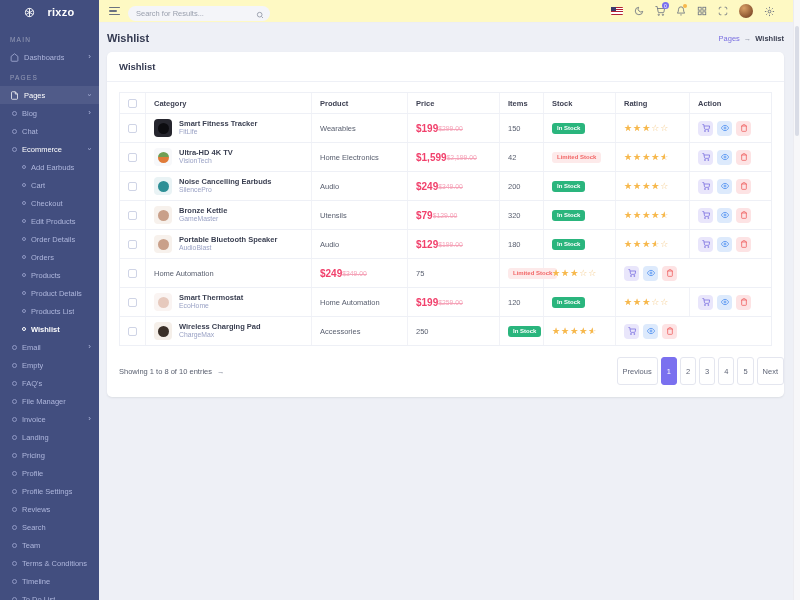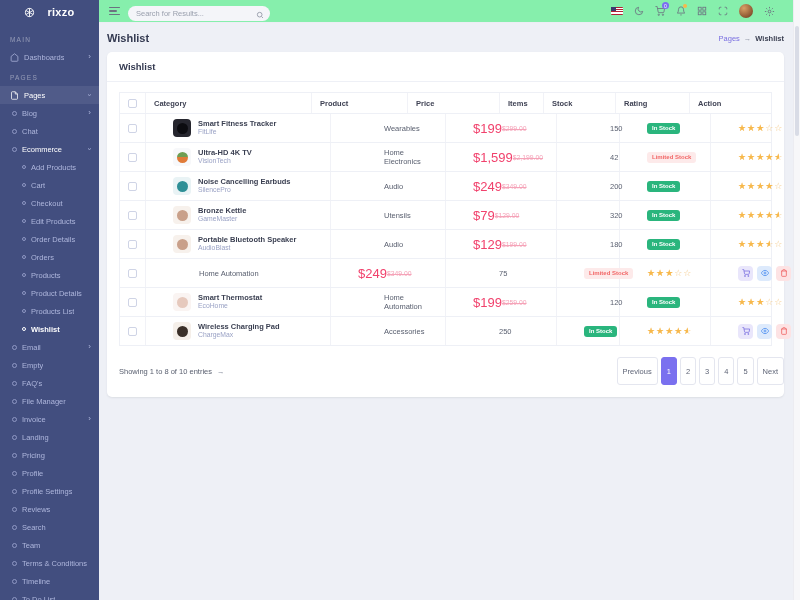--- a/index.html
+++ b/index.html
@@ -25,21 +25,21 @@
   .sb-item.act .sb-ico { color:#fff; }
   .sb-bullet { width:5px; height:5px; border:1px solid #8f98c4; border-radius:50%; flex:none; }
   .sb-item.cur .sb-bullet { border-color:#fff; }
   .sb-bullet.sm { width:4px; height:4px; }
   .sb-label { white-space:nowrap; overflow:hidden; }
   .sb-chev { margin-left:auto; font-size:8px; color:#aeb6dc; line-height:1; }
   .sb-chev.down { transform:rotate(90deg); }
 
   
   .main { flex:1; display:flex; flex-direction:column; min-width:0; }
-  .topbar { height:23px; background:#86efac; border-bottom:1px solid #eceef4; display:flex; align-items:center; padding:0 10px; gap:8px; }
+  .topbar { height:23px; background:#fef9c3; border-bottom:1px solid #eceef4; display:flex; align-items:center; padding:0 10px; gap:8px; }
   .hamburger { width:11px; display:flex; flex-direction:column; gap:2px; cursor:pointer; }
   .hamburger i { height:1.4px; background:#6b7280; border-radius:1px; display:block; }
   .hamburger i:nth-child(2){ width:8px; }
   .searchbox { position:relative; width:142px; }
   .searchbox input { width:100%; height:15px; border:none; border-radius:8px; background:#f4f5f9; font-size:7.5px; padding:0 18px 0 8px; color:#3a3f51; outline:none; font-family:inherit; }
   .searchbox input::placeholder { color:#9aa0ae; }
   .searchbox .mag { position:absolute; right:6px; top:3px; color:#8a90a0; }
   .top-right { margin-left:auto; display:flex; align-items:center; gap:11px; }
   .tico { position:relative; display:flex; align-items:center; color:#6b7280; cursor:pointer; }
   .flag { width:12px; height:8px; background:repeating-linear-gradient(#b22234 0 1.1px,#fff 1.1px 2.2px); position:relative; border-radius:1px; }
@@ -60,30 +60,30 @@
   .card { background:#fff; border-radius:5px; box-shadow:0 1px 2px rgba(56,65,74,.1); }
   .card-head { padding:9px 12px; border-bottom:1px solid #eef0f6; font-size:9.5px; font-weight:700; color:#343a51; }
   .card-body { padding:10px 12px 0 12px; }
 
   .wtable { border:1px solid #eef0f6; border-bottom:none; }
   .trow { display:grid; grid-template-columns:26px 166px 96px 92px 44px 72px 74px 1fr; align-items:center; border-bottom:1px solid #eef0f6; }
   .trow > div { padding:0 8px; height:100%; display:flex; align-items:center; border-right:1px solid #f1f2f7; }
   .trow > div:last-child { border-right:none; }
   .thead { height:21px; }
   .thead > div { font-size:7.5px; font-weight:700; color:#3f4254; }
-  .tbody-row { height:29px;gap:19px; }
+  .tbody-row { height:29px; }
   .cb { width:9px; height:9px; border:1px solid #cfd4e6; border-radius:2px; background:#fff; cursor:pointer; }
   .prod { gap:7px; }
   .thumb { width:18px; height:18px; border-radius:4px; display:flex; align-items:center; justify-content:center; flex:none; }
   .thumb i { width:11px; height:11px; border-radius:50%; display:block; }
   .pmeta { line-height:1.25; min-width:0; }
   .pname { font-size:7.5px; font-weight:700; color:#3a3f51; white-space:nowrap; }
   .pbrand { font-size:6.8px; color:#9aa2c5; }
-  .cell-txt { font-size:7.5px; color:#5a6070;margin-left:26px; }
-  .price-new { font-size:13px; font-weight:400; color:#f1416c; margin-right:0; }
+  .cell-txt { font-size:7.5px; color:#5a6070; }
+  .price-new { font-size:10px; font-weight:700; color:#f1416c; margin-right:0; }
   .price-old { font-size:6.8px; color:#f5a3b8; text-decoration:line-through; }
   .badge { font-size:6px; font-weight:700; padding:2.5px 5px; border-radius:3px; white-space:nowrap; }
   .b-in { background:#2ab57d; color:#fff; }
   .b-lim { background:#fdeaea; color:#f26868; }
   .stars { position:relative; display:inline-block; font-size:9px; line-height:1; letter-spacing:1px; color:#f3c989; }
   .stars .fill { position:absolute; left:0; top:0; overflow:hidden; white-space:nowrap; color:#f7b84b; }
   .acts { gap:4px; }
   .abtn { width:15px; height:15px; border:none; border-radius:4px; display:flex; align-items:center; justify-content:center; cursor:pointer; padding:0; }
   .a-cart { background:#e9e6fb; color:#7a6fe0; }
   .a-eye  { background:#ddeafc; color:#4a8df0; }
@@ -143,21 +143,21 @@
           <span class="sb-bullet"></span>
           <span class="sb-label">Chat</span>
         </div>
         <div class="sb-item lvl1 act">
           <span class="sb-bullet"></span>
           <span class="sb-label">Ecommerce</span>
           <span class="sb-chev down">›</span>
         </div>
         <div class="sb-item lvl2">
           <span class="sb-bullet sm"></span>
-          <span class="sb-label">Add Products</span>
+          <span class="sb-label">Add Earbuds</span>
         </div>
         <div class="sb-item lvl2">
           <span class="sb-bullet sm"></span>
           <span class="sb-label">Cart</span>
         </div>
         <div class="sb-item lvl2">
           <span class="sb-bullet sm"></span>
           <span class="sb-label">Checkout</span>
         </div>
         <div class="sb-item lvl2">

